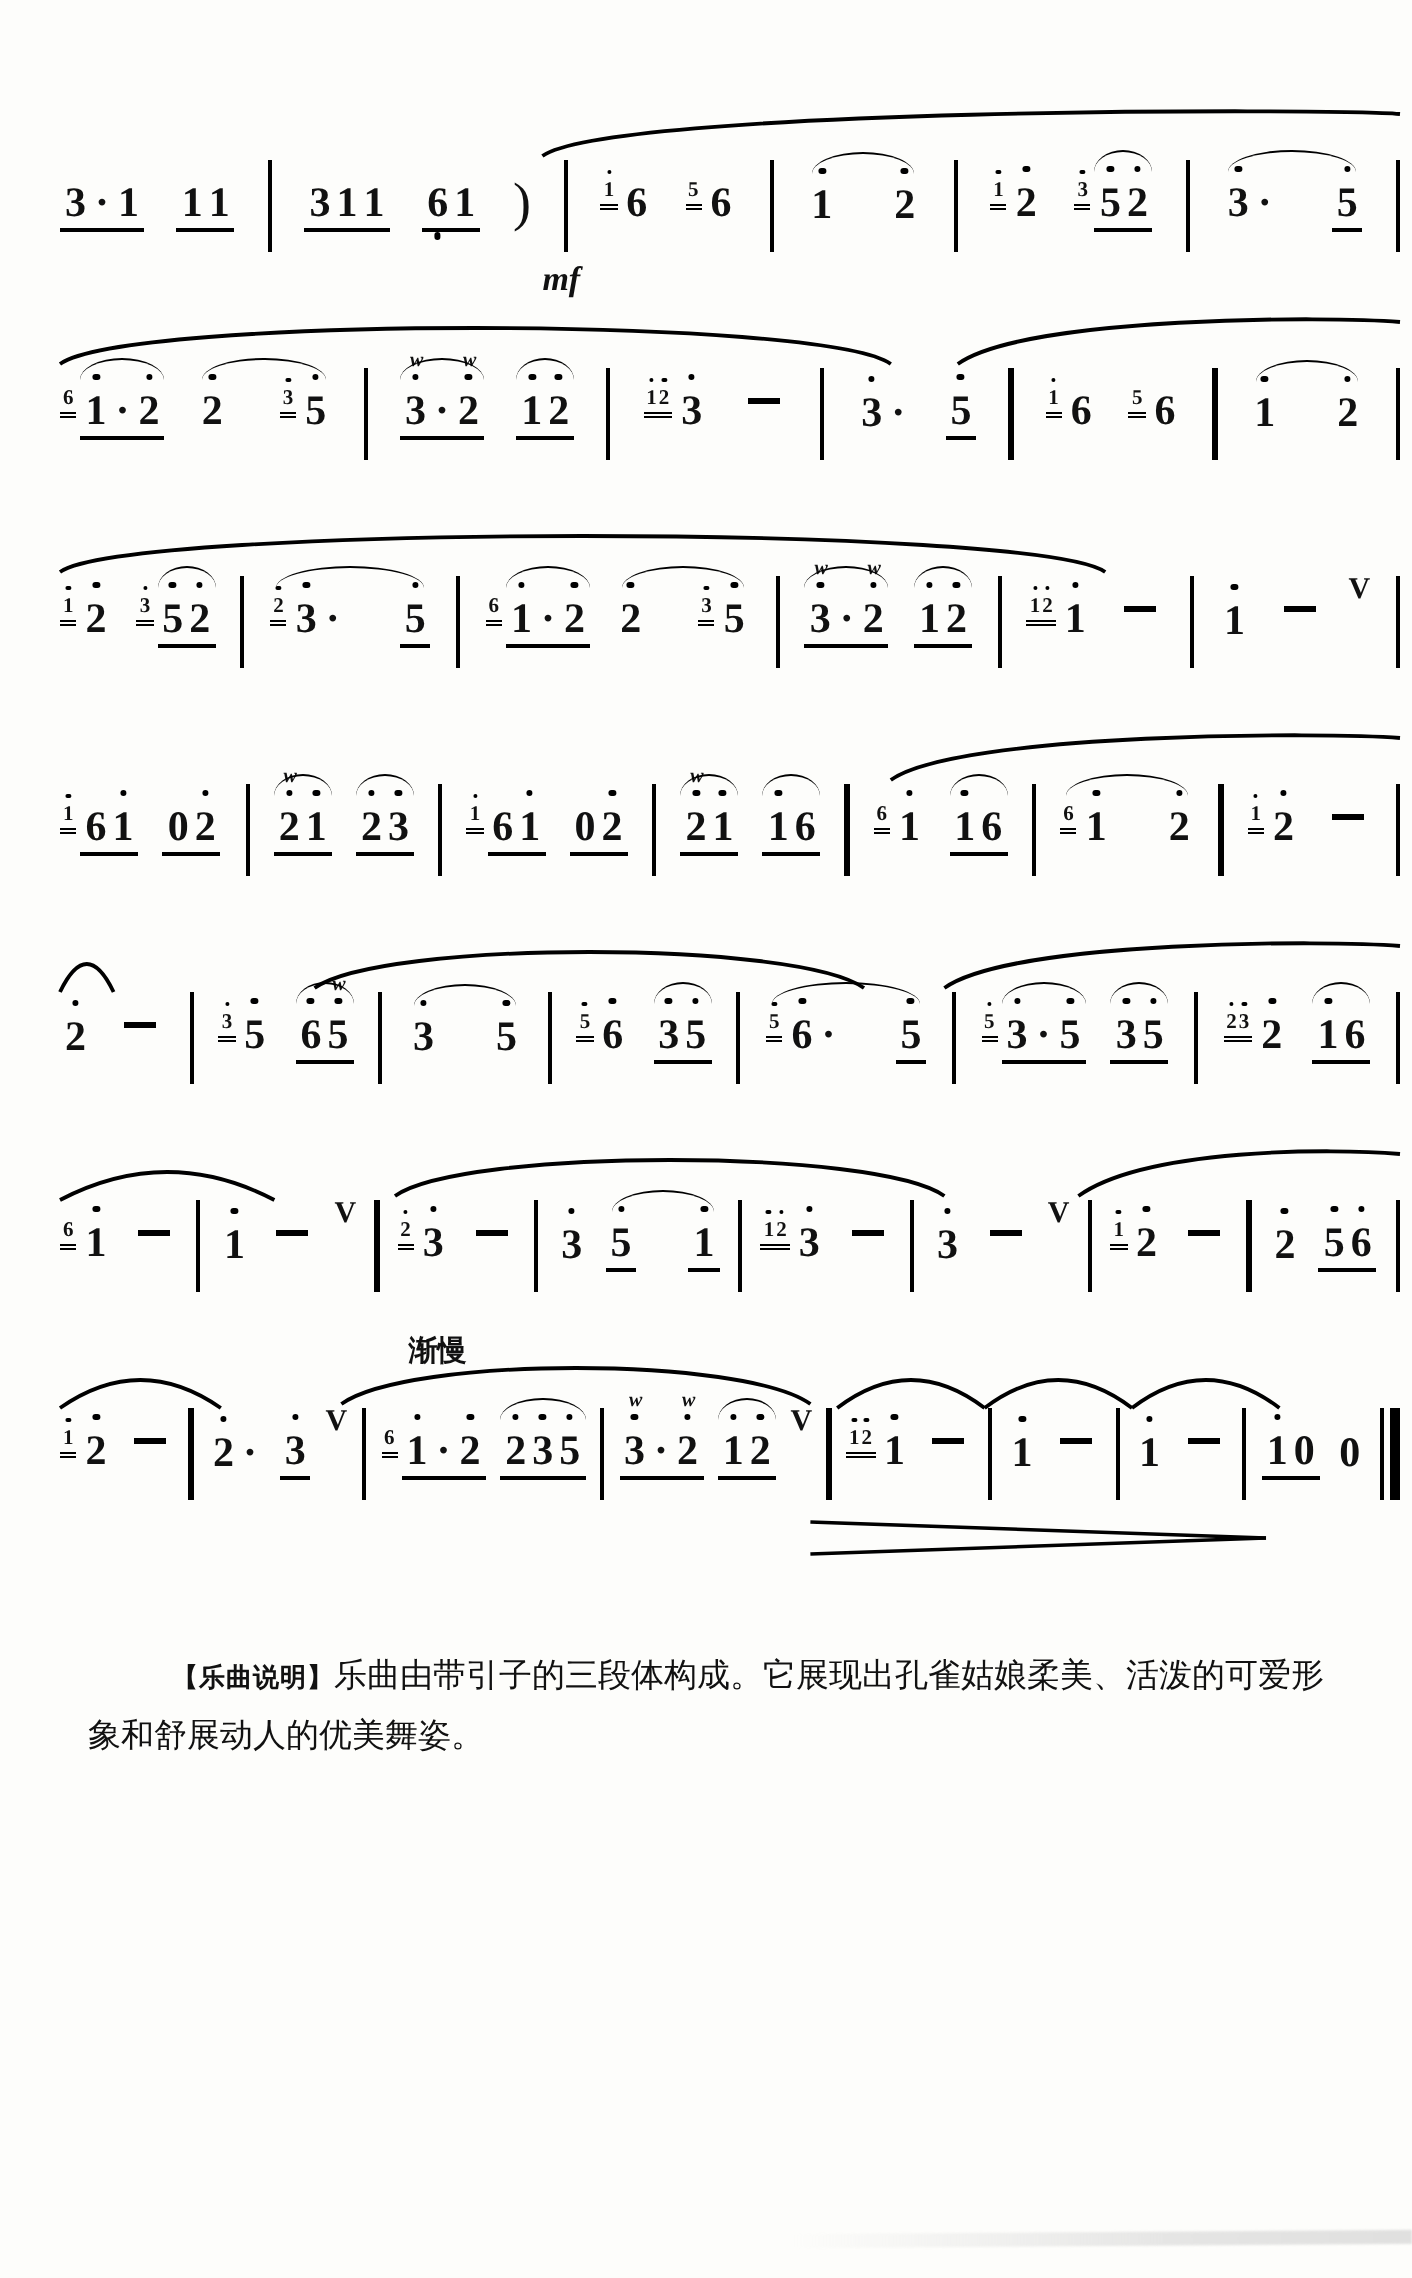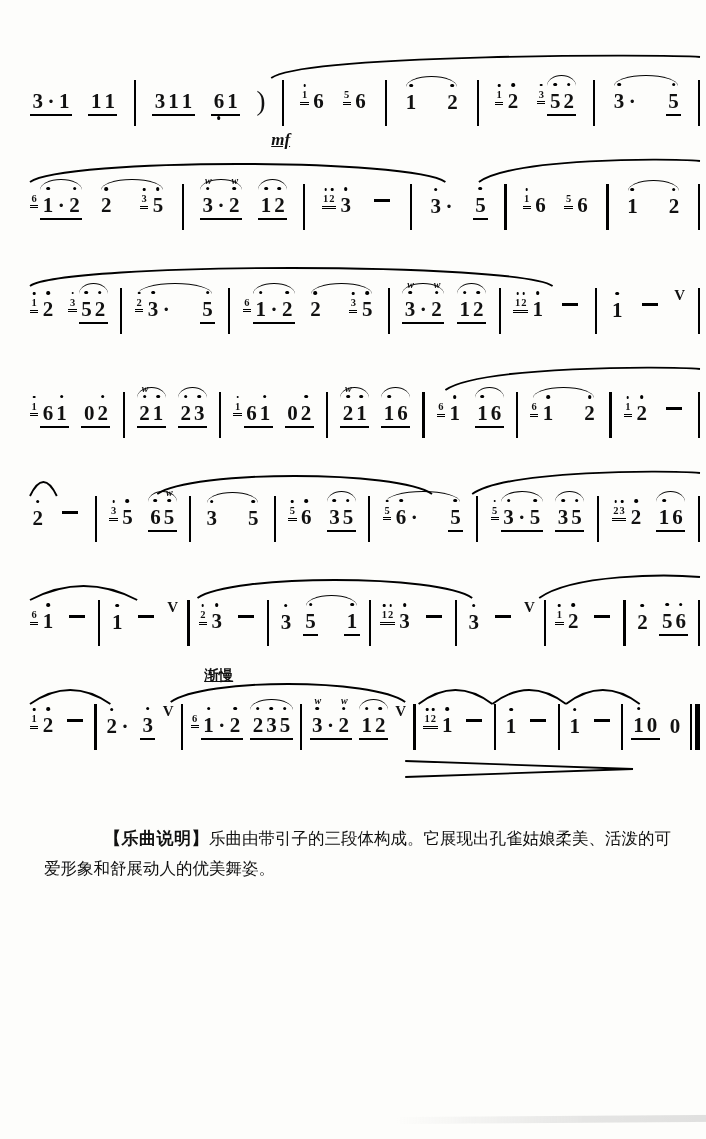--- a/index.html
+++ b/index.html
@@ -31,28 +31,28 @@
   .grace .da{top:-6px;width:2.6px;height:2.6px;}
   .bar{width:2.2px;height:46px;background:#000;}
   .bar2{display:inline-flex;gap:3px;align-items:center;height:46px;}
   .bar2 i{display:block;height:46px;background:#000;}
   .bar2 i:first-child{width:2.2px;} .bar2 i:last-child{width:4.5px;}
   .breath{font:700 15px "Liberation Serif",serif;transform:translateY(-16px);}
   .paren{font:400 27px "Liberation Serif",serif;transform:translateY(-2px);}
   
   .slursvg{position:absolute;left:0;top:8px;width:100%;height:28px;overflow:visible;}
   .hairsvg{position:absolute;left:0;top:88px;width:100%;height:22px;overflow:visible;}
-  .ann{position:absolute;white-space:nowrap;text-decoration:underline;}
+  .ann{position:absolute;white-space:nowrap;}
   .ann.above{top:6px;} .ann.below{top:84px;}
   .ann.dyn{font:italic 700 17px "Liberation Serif",serif;}
   .ann.tempo{font:700 14.5px "Liberation Sans",sans-serif;top:-4px;text-align:right;}
   
   .caption{position:absolute;left:44px;right:28px;top:806px;font-size:16.5px;line-height:1.85;
            text-indent:42px;font-family:"Liberation Serif",serif;}
-  .caption b{font-size:17px;letter-spacing:.5px;margin-left:18px;}
+  .caption b{font-size:13px;letter-spacing:.5px;}
   
   .artifact{position:absolute;right:0;bottom:16px;width:310px;height:7px;opacity:.5;
             background:linear-gradient(to right,rgba(200,200,200,0),#cfcfcf 60%,#c4c4c4);
             transform:rotate(-.4deg);filter:blur(.6px);}
 </style>
 </head>
 <body>
 
 <div class="page">
   <div class="score" id="score">

